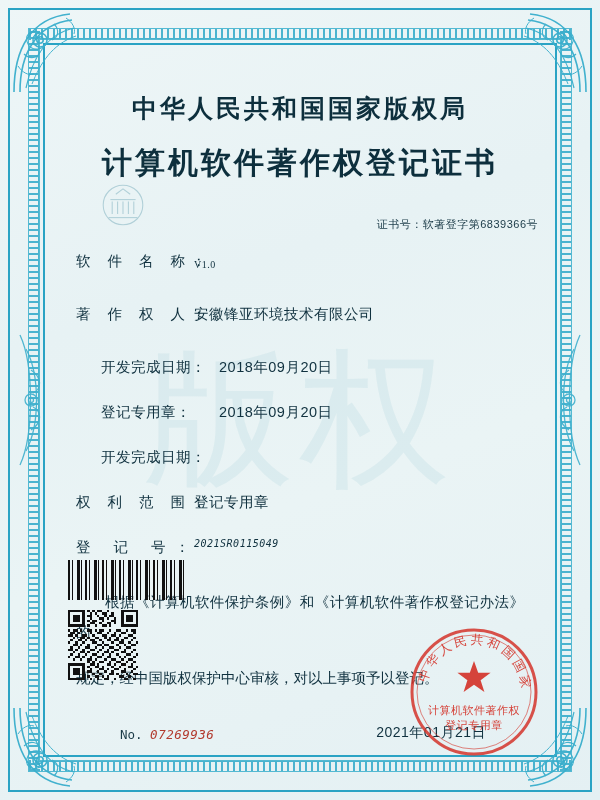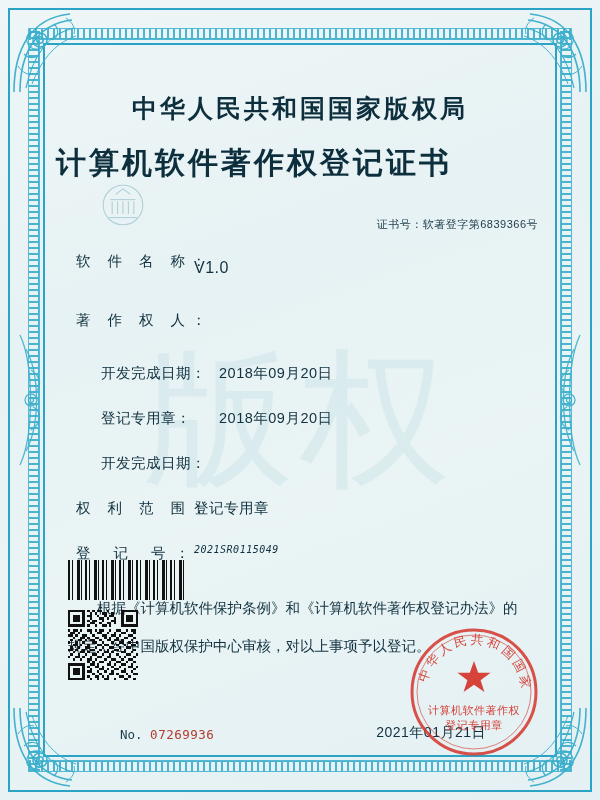--- a/index.html
+++ b/index.html
@@ -115,21 +115,21 @@
   .title-zh {
     text-align: center;
     font-family: "DejaVu Serif", serif;
     font-weight: bold;
     color: #0d2f3d;
     font-size: 25px;
     letter-spacing: 3px;
     margin-top: 40px;
   }
   .title-main {
-    text-align: left;
+    text-align: center;
     font-family: "DejaVu Serif", serif;
     font-weight: bold;
     color: #0d2f3d;
     font-size: 30px;
     letter-spacing: 3px;
     margin-top: 18px;
   }
   .cert-no {
     text-align: right;
     font-size: 11px;
@@ -158,40 +158,40 @@
   .lbl.sp1 { letter-spacing: 6.5px; }
   .lbl.sp2 { letter-spacing: 9.5px; }
   .lbl.sp4 { letter-spacing: 0.5px; margin-left: 25px; }
   .row .val {
     flex: 1;
     letter-spacing: .5px;
   }
   .val .sub {
     display: block;
     margin-top: 7px;
-    font-family: Liberation Sans, sans-serif;
-    font-size: 16px;
+    font-family: Liberation Serif, serif;
+    font-size: 10px;
   }
   .mono {
     font-family: "DejaVu Sans Mono", monospace;
     font-size: 10px;
     font-style: italic;
   }
   .gap-big { margin-bottom: 34px; }
   .gap-mid { margin-bottom: 26px; }
 
   .para {
     margin-top: 30px;
     font-size: 14.5px;
     line-height: 30px;
     color: #10313f;
     padding: 0 4px;
     text-align: justify;
   }
-  .para p { margin: 8px; }
+  .para p { margin: 16px; }
   .para .indent { text-indent: 29px; }
 
   
   .barcode {
     position: absolute;
     left: 68px;
     top: 560px;
     width: 116px;
     height: 40px;
     background:
@@ -209,21 +209,21 @@
   .qr svg { display: block; }
 
   .doc-no {
     position: absolute;
     left: 64px;
     bottom: 6px;
     font-size: 12.5px;
     color: #1a3a47;
     font-family: "DejaVu Sans Mono", monospace;
   }
-  .doc-no .num { color: #b23a2e; letter-spacing: .5px; }
+  .doc-no .num { color: #b23a2e; letter-spacing: .5px; font-style: italic; }
   .date {
     position: absolute;
     right: 58px;
     bottom: 6px;
     font-size: 14px;
     color: #10313f;
     letter-spacing: .5px;
   }
 
   
@@ -353,20 +353,21 @@
 
       <div class="row gap-big">
         <div class="lbl sp1">软 件 名 称：</div>
         <div class="val">
           <span class="sub">V1.0</span>
         </div>
       </div>
 
       <div class="row gap-big">
         <div class="lbl sp1">著 作 权 人：</div>
+        <div class="val">安徽锋亚环境技术有限公司</div>
       </div>
 
       <div class="row gap-mid">
         <div class="lbl sp4">开发完成日期：</div>
         <div class="val">2018年09月20日</div>
       </div>
 
       <div class="row gap-mid">
         <div class="lbl sp4">登记专用章：</div>
         <div class="val">2018年09月20日</div>

